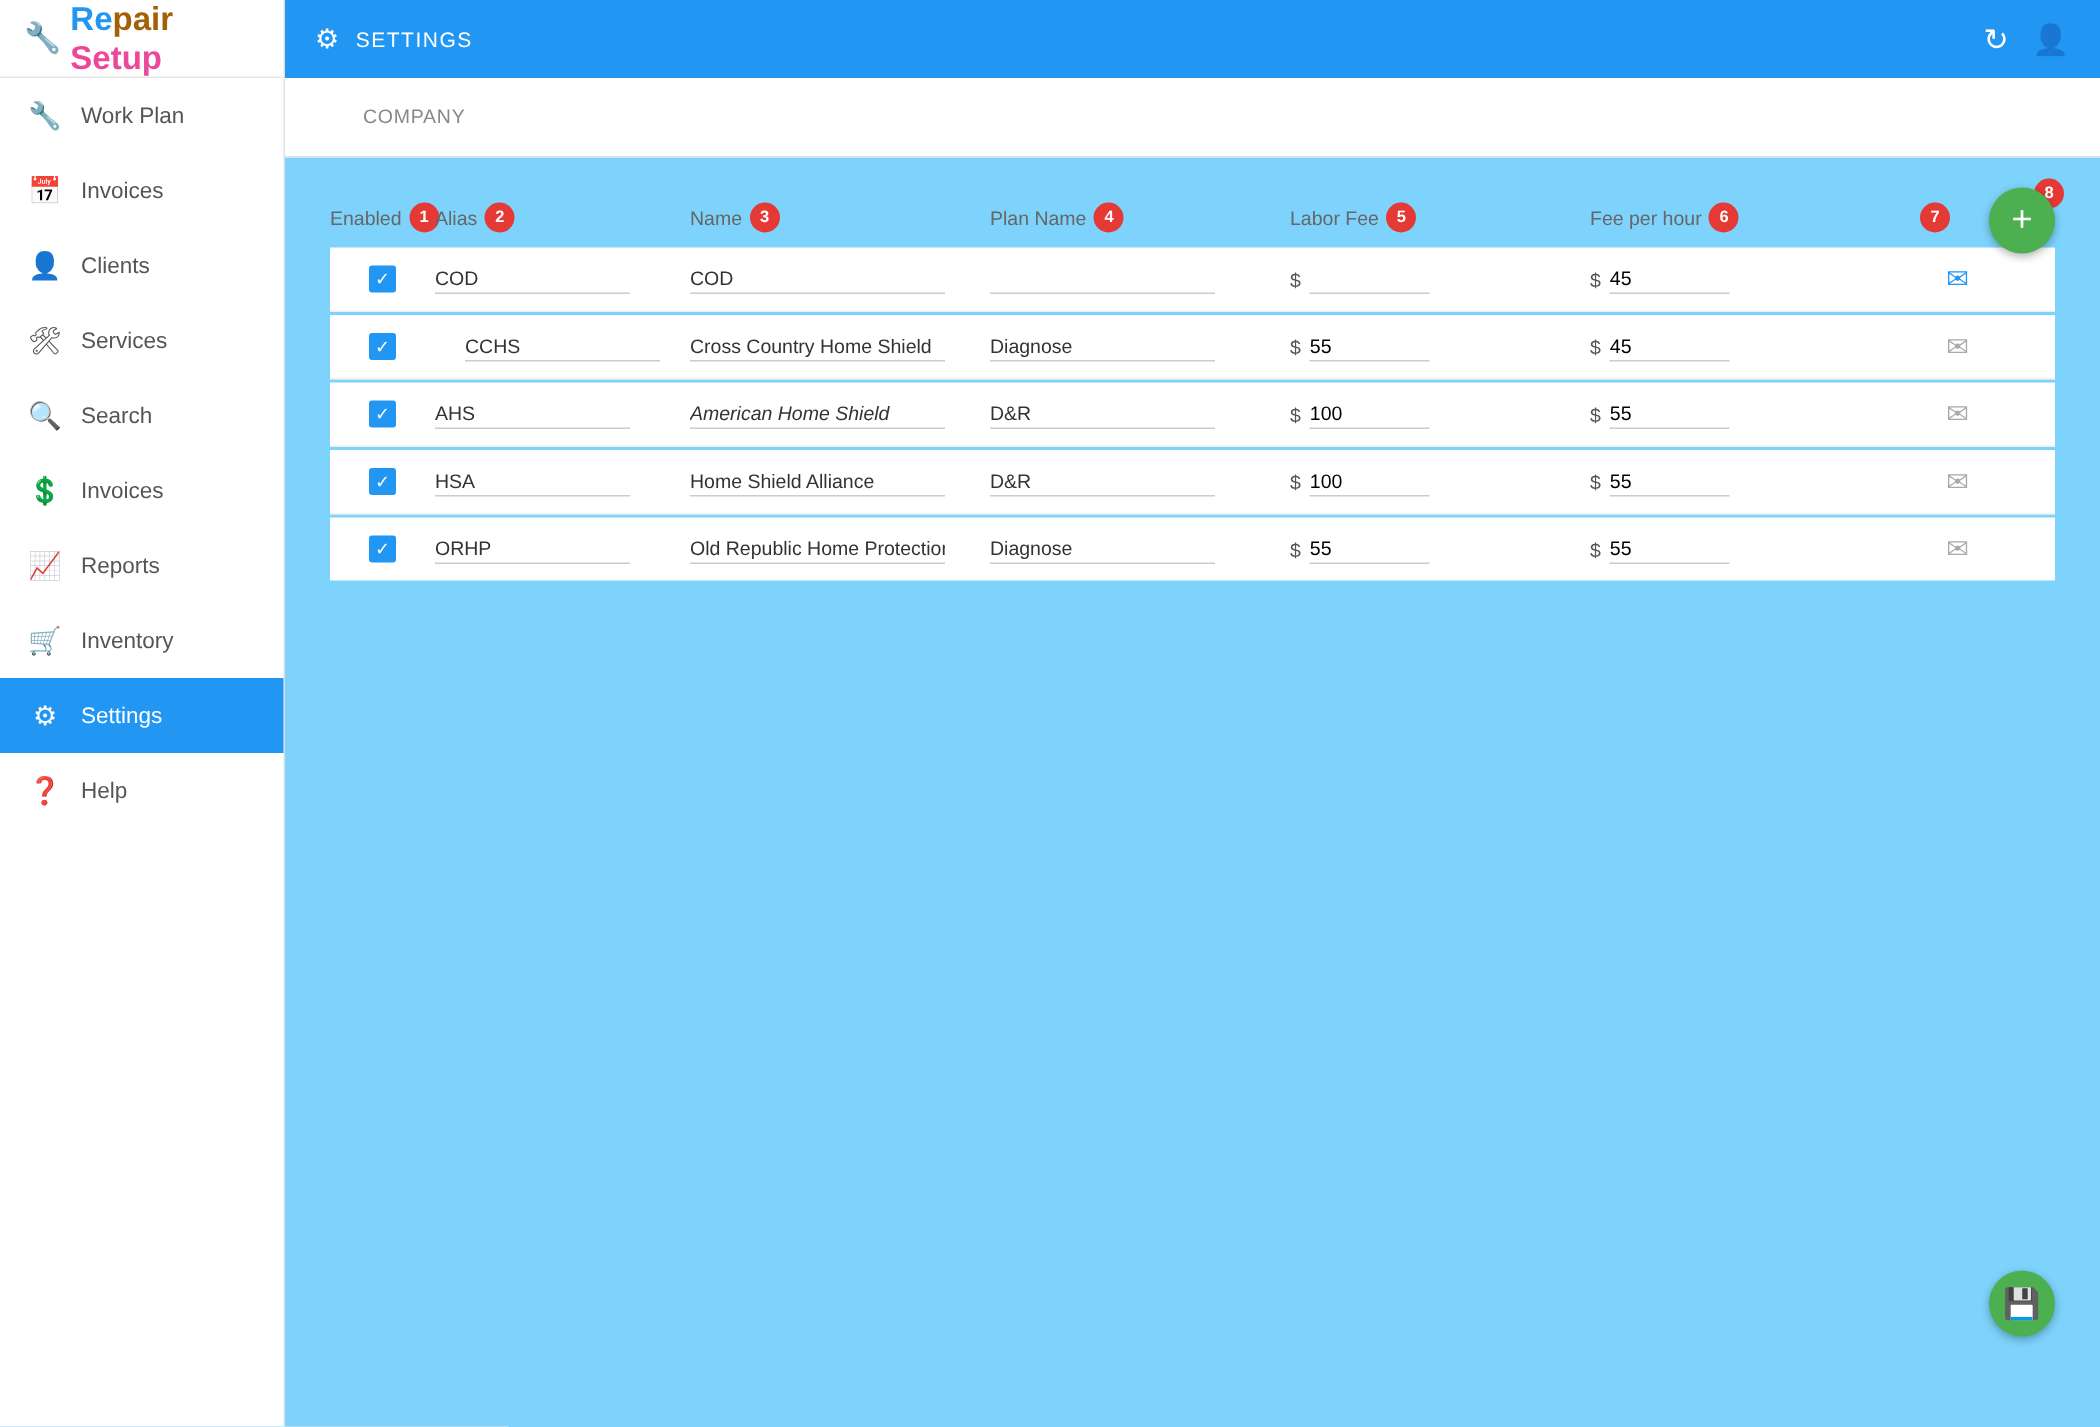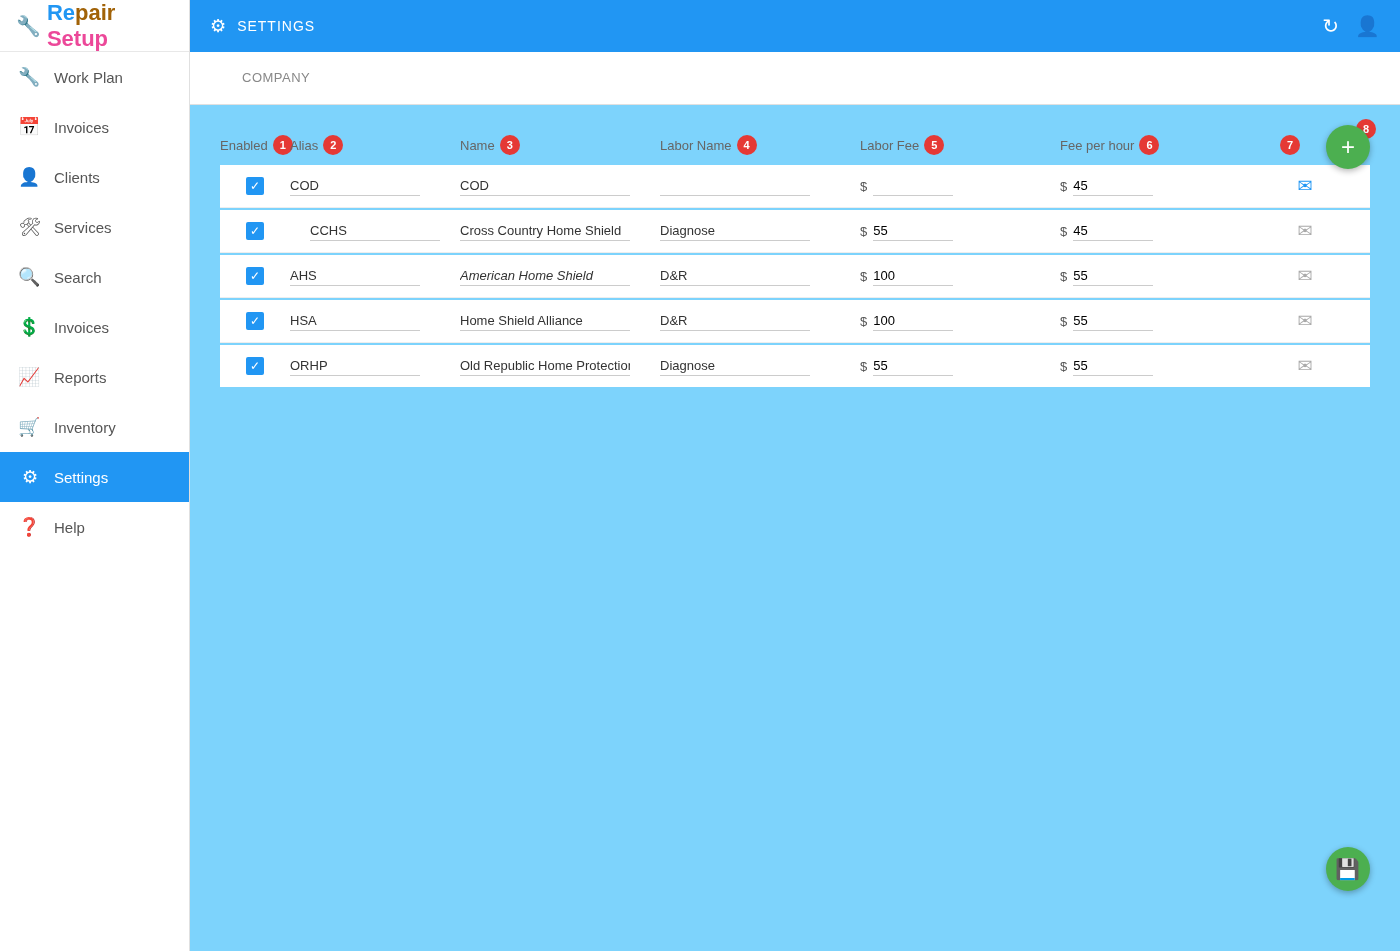--- a/index.html
+++ b/index.html
@@ -393,21 +393,21 @@
           </div>
           <div class="col-header col-alias">
             <span>Alias</span>
             <span class="badge-num">2</span>
           </div>
           <div class="col-header col-name">
             <span>Name</span>
             <span class="badge-num">3</span>
           </div>
           <div class="col-header col-laborname">
-            <span>Labor Name</span>
+            <span>Plan Name</span>
             <span class="badge-num">4</span>
           </div>
           <div class="col-header col-laborfee">
             <span>Labor Fee</span>
             <span class="badge-num">5</span>
           </div>
           <div class="col-header col-feeperhour">
             <span>Fee per hour</span>
             <span class="badge-num">6</span>
           </div>

